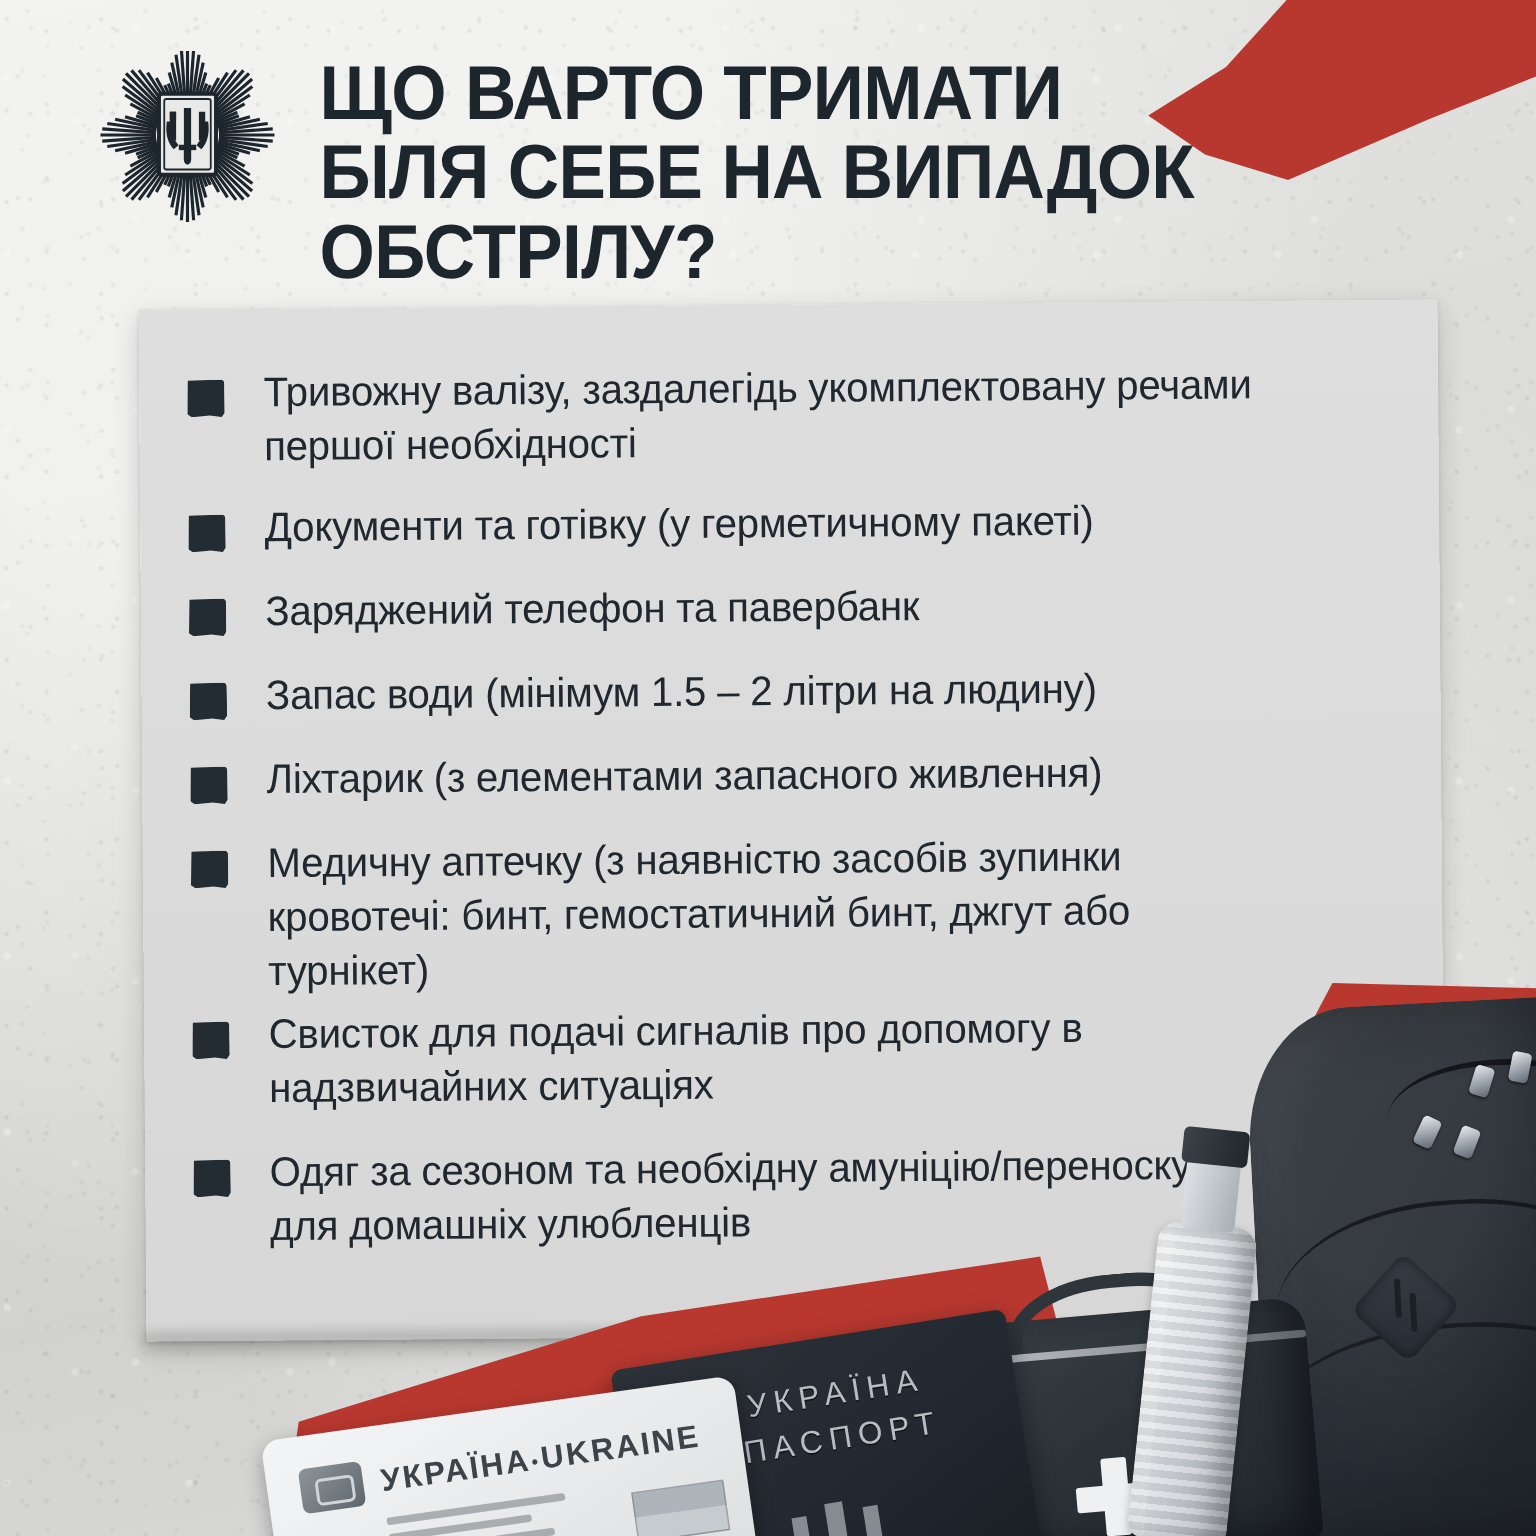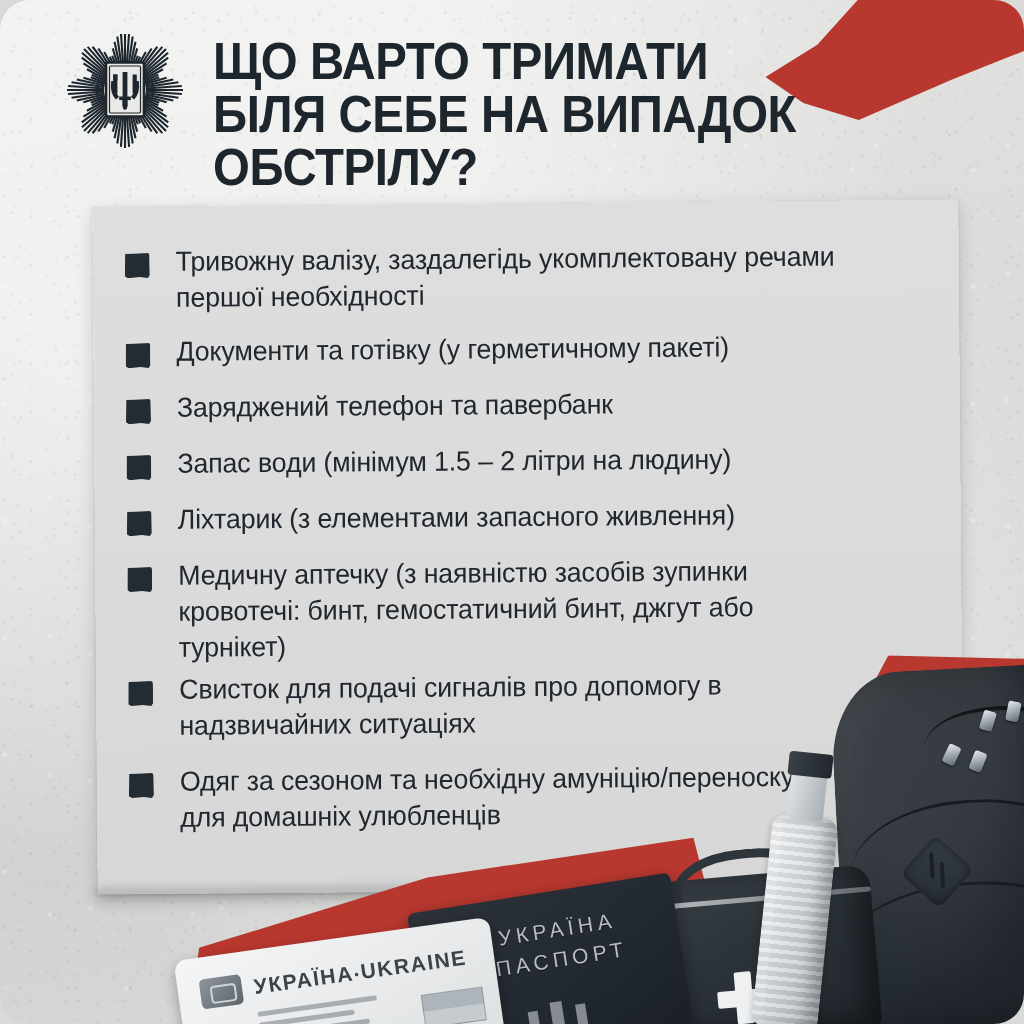--- a/index.html
+++ b/index.html
@@ -8,21 +8,20 @@
     font-family:"Liberation Sans", sans-serif;
     background:#d9d9d7;
   }
   #stage{
     position:relative;width:1024px;height:1024px;overflow:hidden;
     background:
       radial-gradient(circle at 18% 12%, rgba(255,255,255,.55) 0 22%, rgba(0,0,0,0) 60%),
       radial-gradient(circle at 72% 78%, rgba(255,255,255,.35) 0 18%, rgba(0,0,0,0) 55%),
       radial-gradient(circle at 40% 55%, rgba(120,120,120,.14) 0 10%, rgba(0,0,0,0) 45%),
       linear-gradient(168deg,#e4e4e2 0%,#dcdcda 38%,#d2d2d0 72%,#dadad8 100%);
-    border-radius: 30px;
   }
   
   #grain{
     position:absolute;inset:0;pointer-events:none;opacity:.55;
     background-image:
       radial-gradient(circle at 7% 21%, rgba(0,0,0,.10) 0 1px, rgba(0,0,0,0) 2px),
       radial-gradient(circle at 23% 9%, rgba(0,0,0,.07) 0 1px, rgba(0,0,0,0) 2px),
       radial-gradient(circle at 37% 33%, rgba(0,0,0,.09) 0 1px, rgba(0,0,0,0) 2px),
       radial-gradient(circle at 51% 17%, rgba(0,0,0,.06) 0 1px, rgba(0,0,0,0) 2px),
       radial-gradient(circle at 66% 42%, rgba(0,0,0,.10) 0 1px, rgba(0,0,0,0) 2px),

